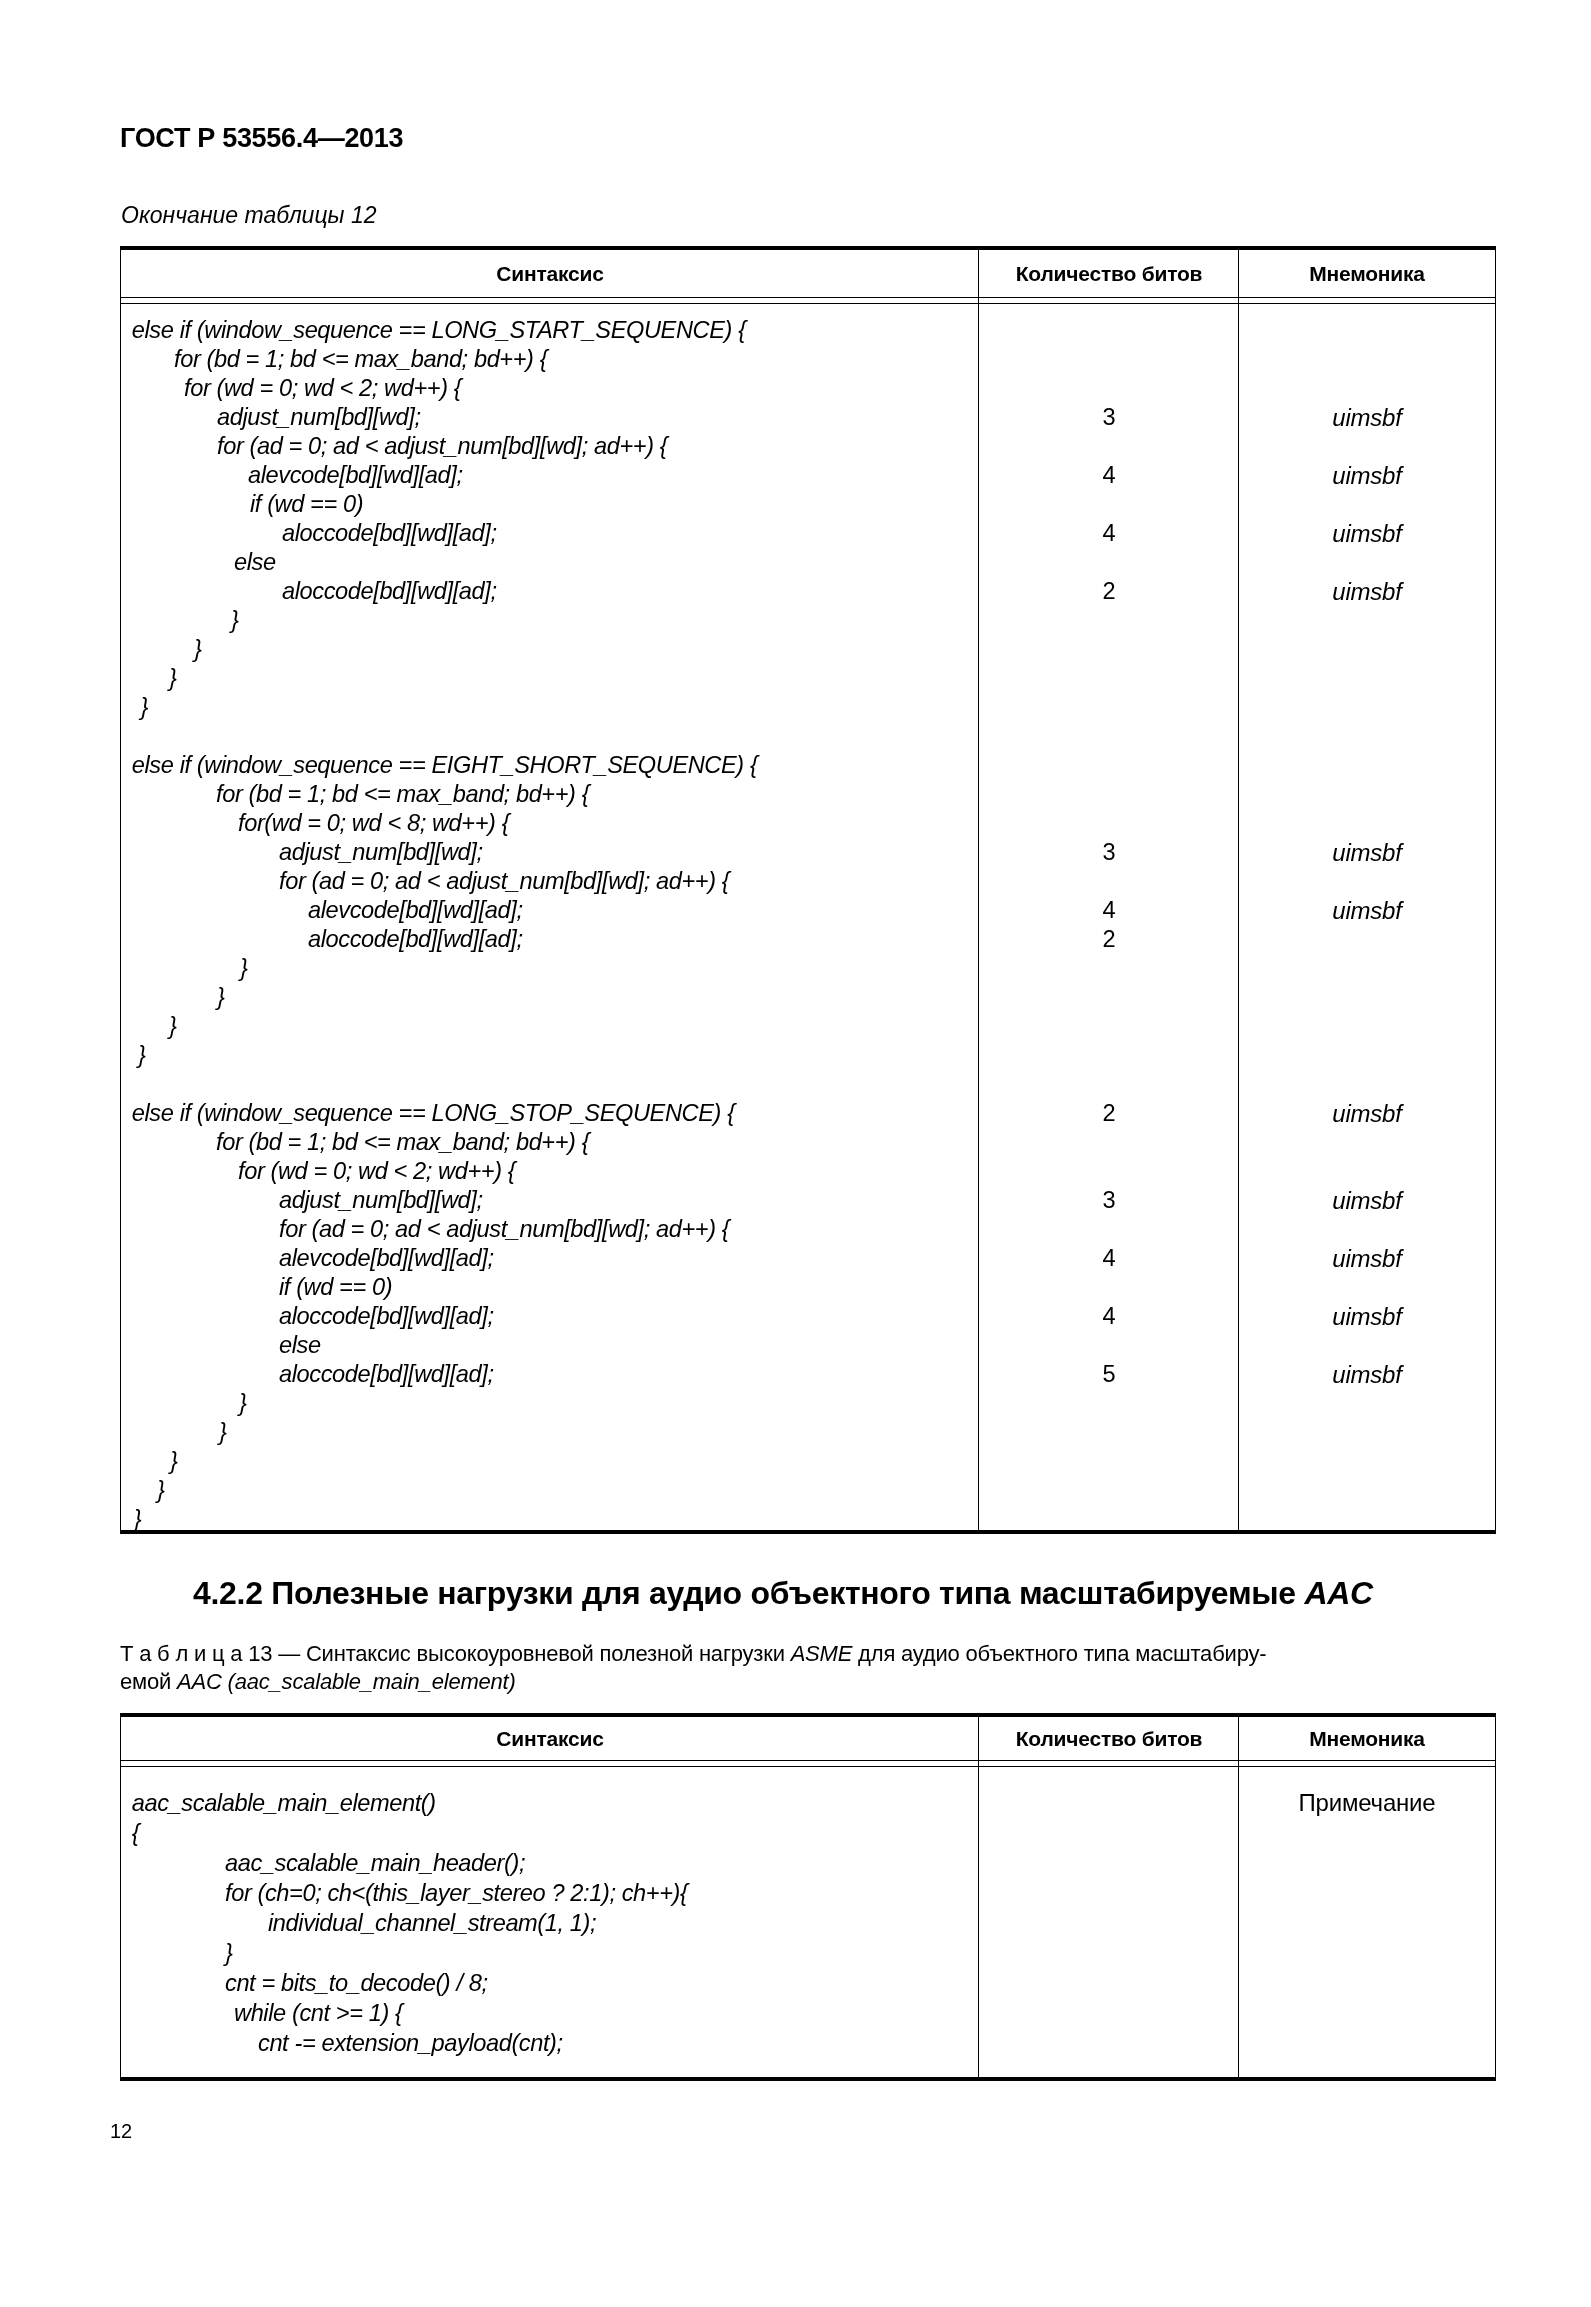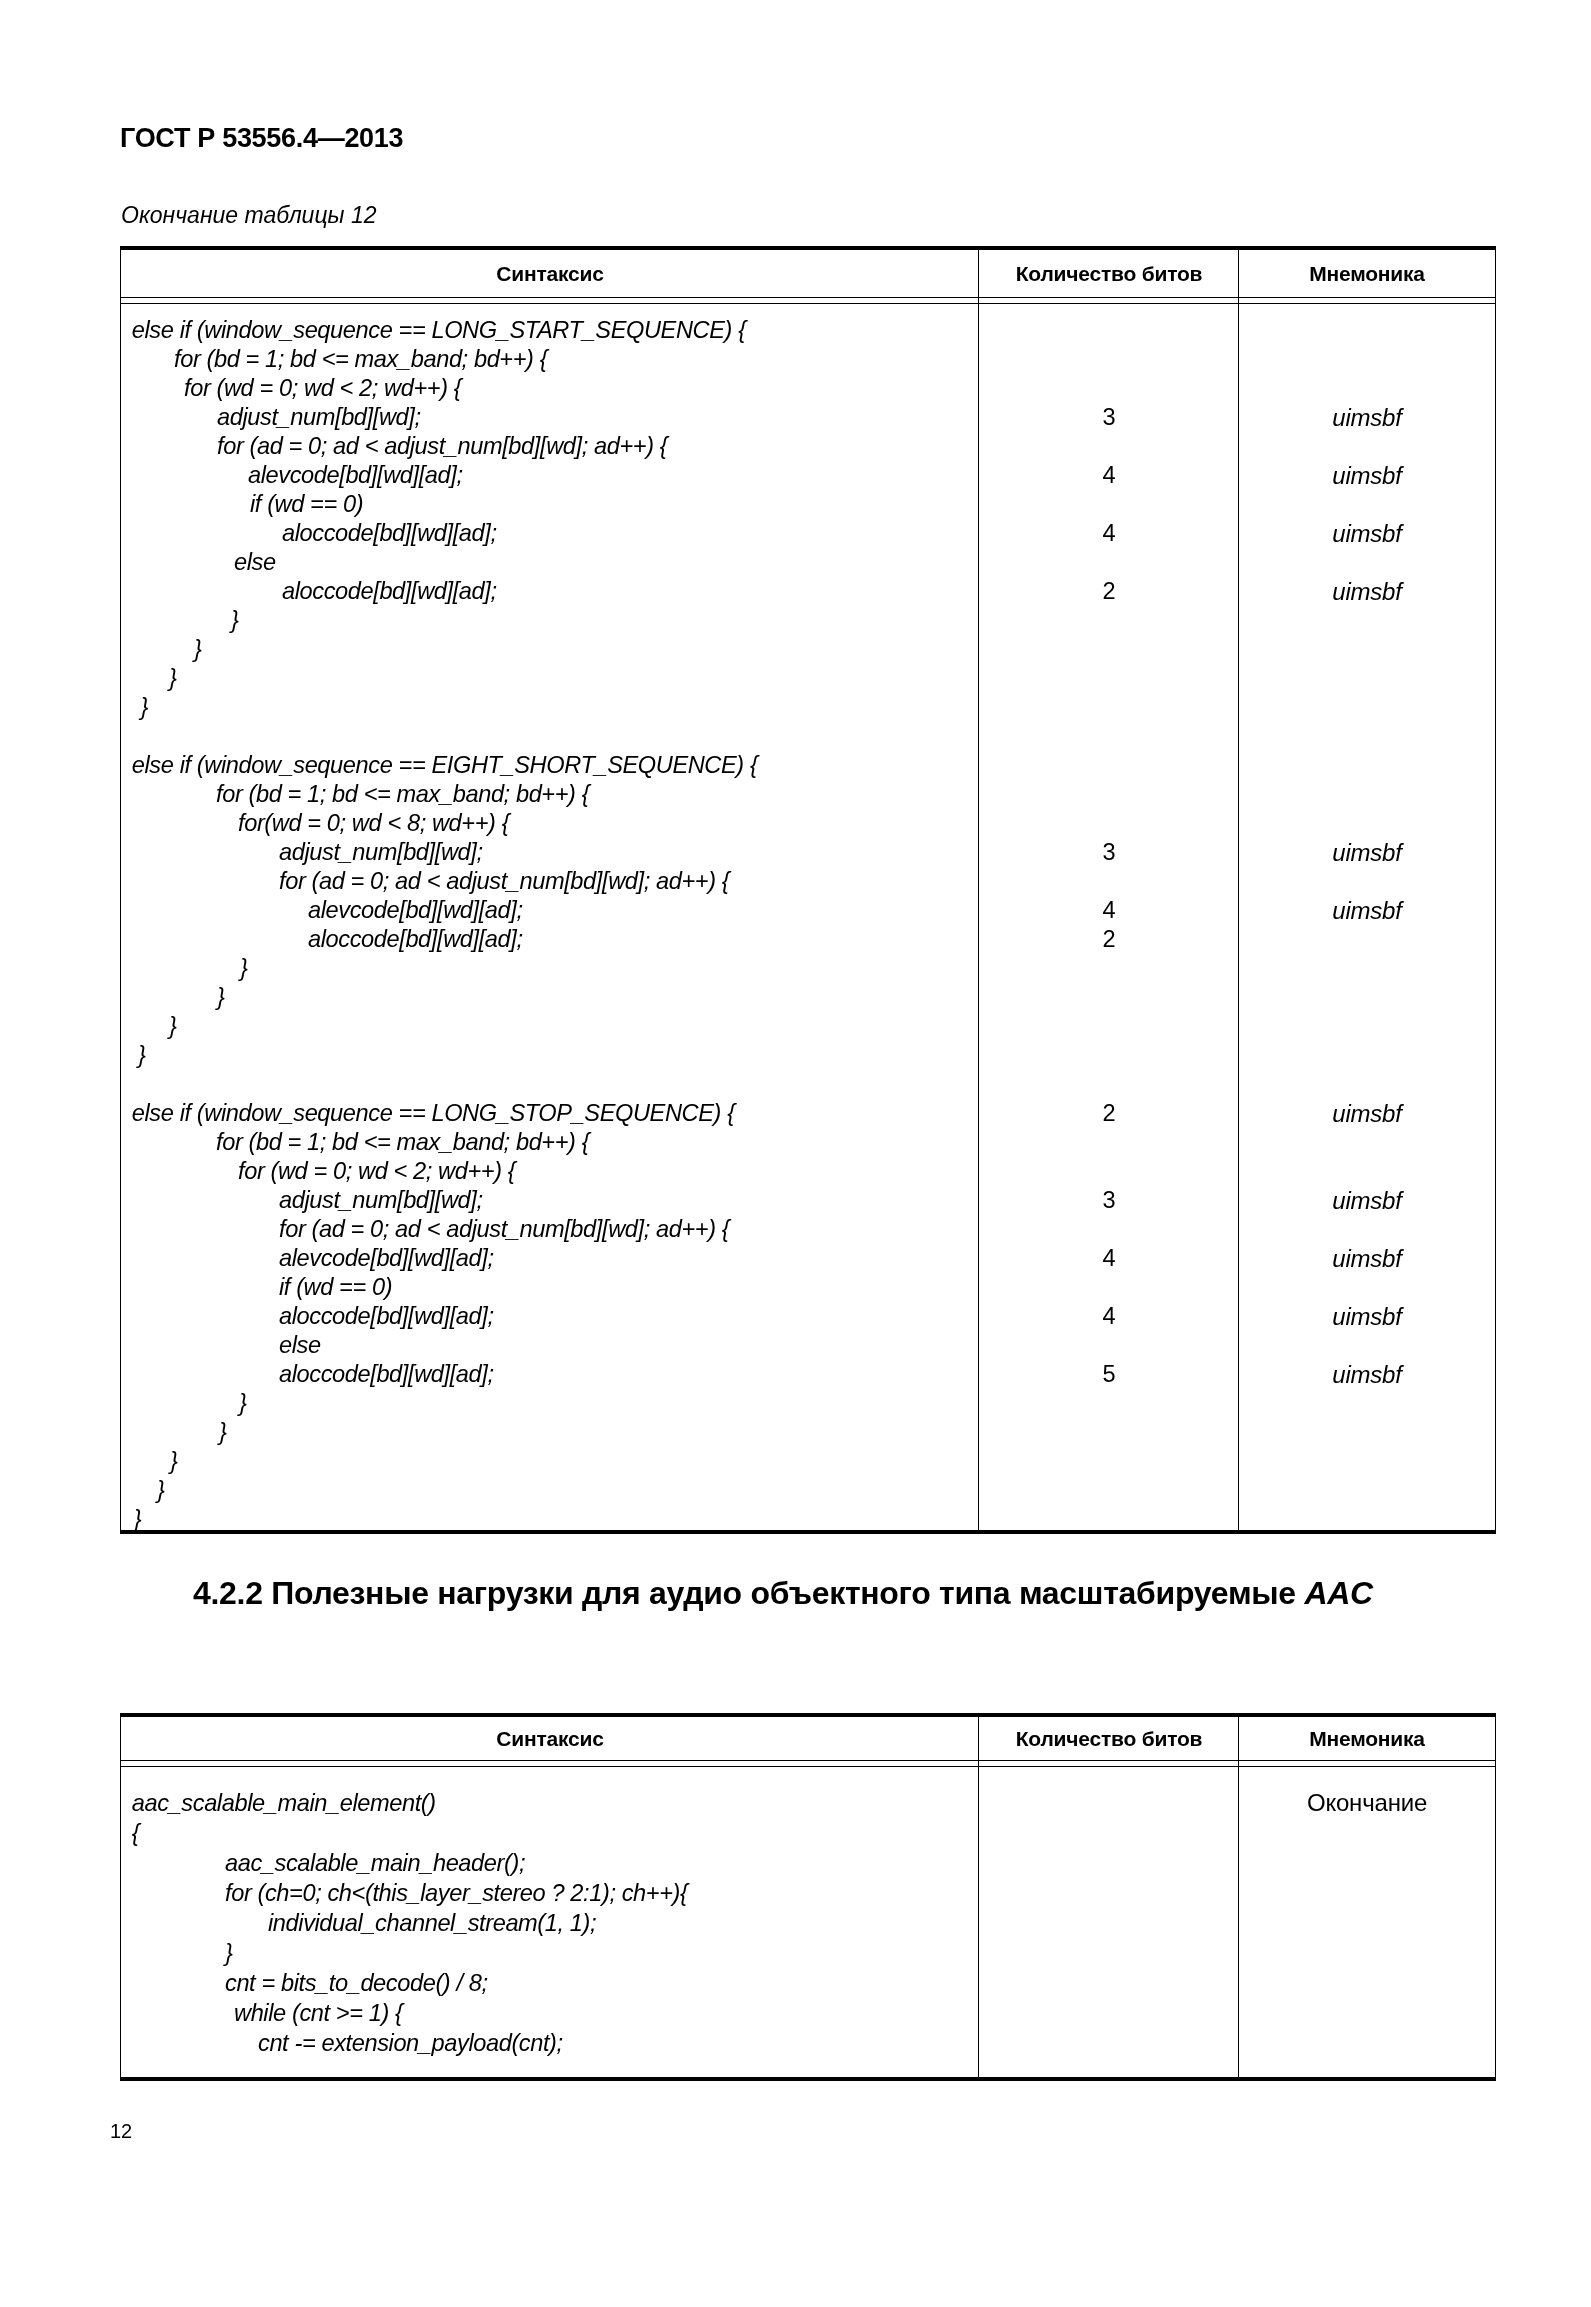--- a/index.html
+++ b/index.html
@@ -290,36 +290,40 @@
             <div class="cell syntax" style="padding-left: 12.8px;">}</div>
             <div class="cell bits"></div>
             <div class="cell mnem"></div>
           </div>
         </div>
     </div>
   </div>
 
   <div class="section-heading"><span class="b">4.2.2 Полезные нагрузки для аудио объектного типа масштабируемые </span><span class="i b">AAC</span></div>
 
+  <div class="caption">
+    <span><span>Т а б л и ц а 13 — Синтаксис высокоуровневой полезной нагрузки </span><span class="i">ASME</span><span> для аудио объектного типа масштабиру-</span></span><br>
+    <span><span>емой </span><span class="i">AAC (aac_scalable_main_element)</span></span>
+  </div>
 
   <div class="tbl tbl13">
     <div class="tbl-inner">
       <div class="vline v1"></div>
       <div class="vline v2"></div>
       <div class="thead">
         <div class="th c1">Синтаксис</div>
         <div class="th c2">Количество битов</div>
         <div class="th c3">Мнемоника</div>
       </div>
       <div class="spacer"></div>
       <div class="tbody">
           <div class="row">
             <div class="cell syntax" style="padding-left: 10.8px; text-align: right;">aac_scalable_main_element()</div>
             <div class="cell bits"></div>
-            <div class="cell mnem upright">Окончание</div>
+            <div class="cell mnem upright">Примечание</div>
           </div>
           <div class="row">
             <div class="cell syntax" style="padding-left: 10.8px;">{</div>
             <div class="cell bits"></div>
             <div class="cell mnem"></div>
           </div>
           <div class="row">
             <div class="cell syntax" style="padding-left: 104px;">aac_scalable_main_header();</div>
             <div class="cell bits"></div>
             <div class="cell mnem"></div>

